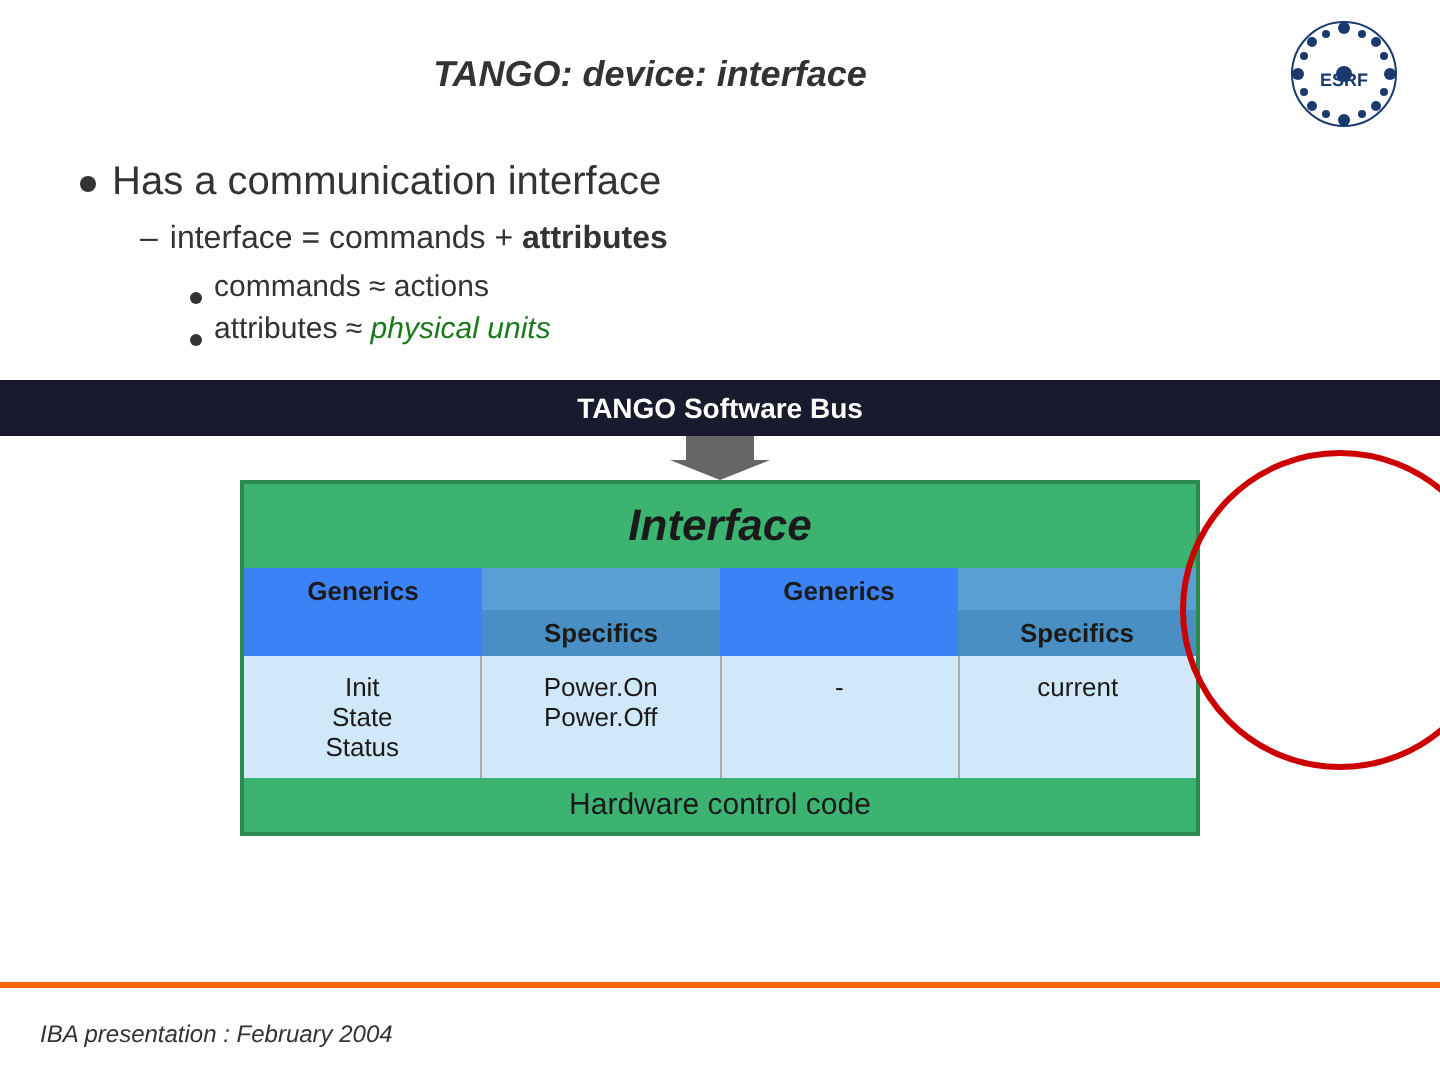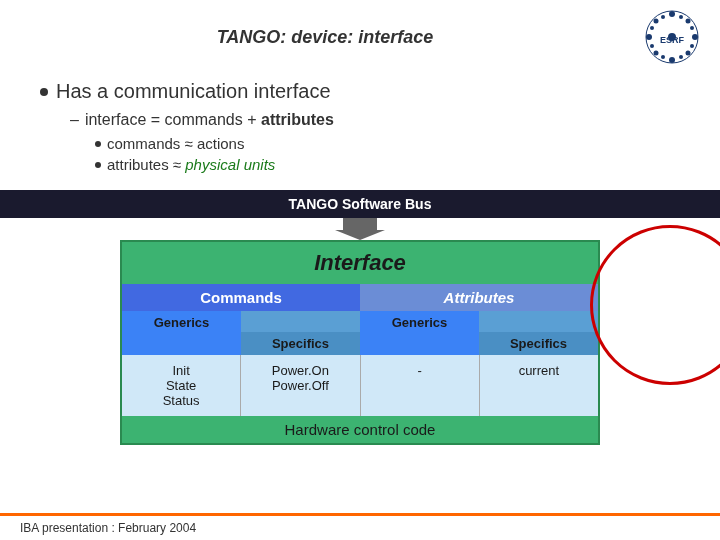--- a/index.html
+++ b/index.html
@@ -84,21 +84,21 @@
     .dash {
       font-size: 16px;
       color: #333;
     }
     .sub-sub-item {
       margin-left: 55px;
       font-size: 15px;
       color: #333;
       margin-bottom: 4px;
       display: flex;
-      align-items: center;
+      align-items: flex-end;
       gap: 6px;
     }
     .small-dot {
       width: 6px;
       height: 6px;
       background: #333;
       border-radius: 50%;
       flex-shrink: 0;
     }
     .italic-text {
@@ -232,24 +232,25 @@
       padding: 5px 16px;
     }
 
     
     .footer {
       position: absolute;
       bottom: 0;
       left: 0;
       right: 0;
       border-top: 3px solid #ff6600;
-      padding: 5px 20px;
+      padding: 16px 20px;
       font-size: 12px;
       color: #333;
       background: white;
+      font-style: italic;
     }
   </style>
 </head>
 <body>
 
 <div class="header">
 
 
   <div class="title-area">
     <span>TANGO: device:</span><span> interface</span>
@@ -319,28 +320,20 @@
   </svg>
 </div>
 
 <div class="diagram-wrapper">
   <div class="diagram">
 
     <div class="interface-header">
       <span>Interface</span>
     </div>
 
-    <div class="commands-attributes-row">
-      <div class="commands-cell">
-        <span>Commands</span>
-      </div>
-      <div class="attributes-cell">
-        <span>Attributes</span>
-      </div>
-    </div>
 
     <div class="generics-specifics-row">
       <div class="gen-spec-cell">Generics</div>
       <div class="gen-spec-cell darker">Specifics</div>
       <div class="gen-spec-cell">Generics</div>
       <div class="gen-spec-cell darker">Specifics</div>
     </div>
 
     <div class="values-row">
       <div class="value-cell">

